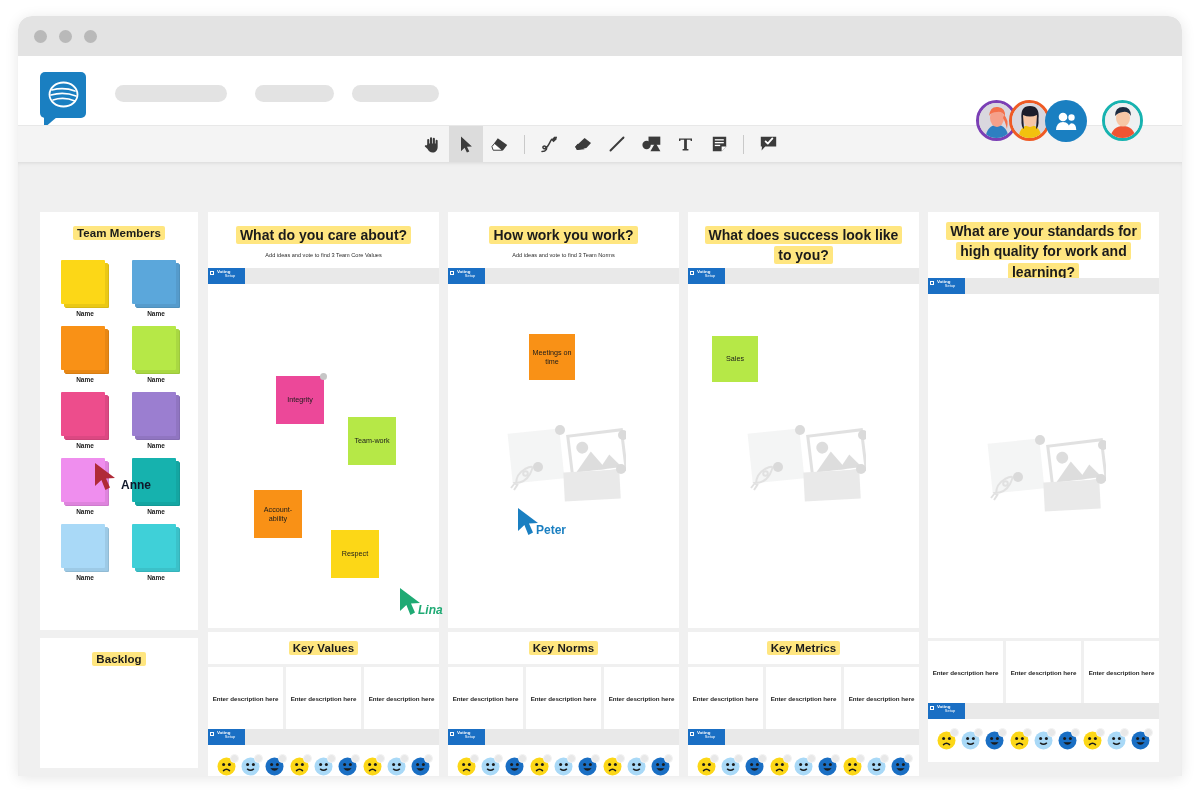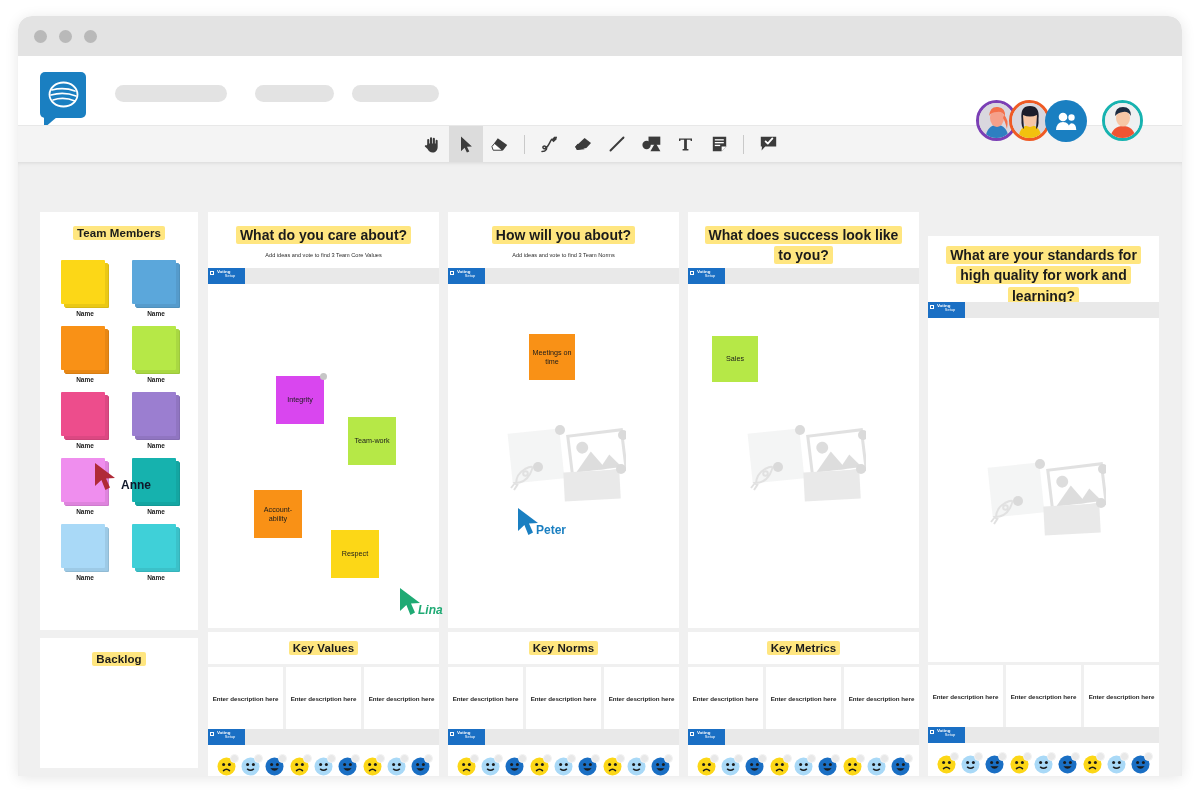--- a/index.html
+++ b/index.html
@@ -181,21 +181,21 @@
     padding: 13px 14px 0 14px;
   }
   .col-head .q {
     text-align: center; font-weight: bold; font-size: 14px;
     color: #1b1b1b; line-height: 1.45;
   }
   .col-head .sub {
     text-align: center; font-size: 5.6px; color: #2b2b2b;
     margin-top: 7px;
   }
-  .col-head.tall { height: 66px; padding-top: 9px; margin-top: 24px; }
+  .col-head.tall { height: 66px; padding-top: 9px; }
 
   .badge-row {
     position: relative; height: 16px; background: #e9e9e9;
     width: 100%;
   }
   .vote-badge {
     position: absolute; left: 0; top: 0;
     background: #1a6fc4; color: #fff;
     width: 37px; height: 16px;
     padding: 2px 0 0 3px;
@@ -518,21 +518,21 @@
             <div class="sub">Add ideas and vote to find 3 Team Core Values</div>
           </div>
           <div class="badge-row">
             <div class="vote-badge">
               <span class="chk"></span>
               <span class="b1" style="padding-left:6px">Voting</span>
               <span class="b2">Setup</span>
             </div>
           </div>
           <div class="col-body short">
-            <div class="note" style="left:68px;top:92px;width:48px;height:48px;background:#d946ef">
+            <div class="note" style="left:68px;top:92px;width:48px;height:48px;background:#ec4899">
               <span class="dot-handle"></span>
               <span>Integrity</span>
             </div>
             <div class="note" style="left:140px;top:133px;width:48px;height:48px;background:#b6e847">
               <span>Team-work</span>
             </div>
             <div class="note" style="left:46px;top:206px;width:48px;height:48px;background:#f99116">
               <span>Account-ability</span>
             </div>
             <div class="note" style="left:123px;top:246px;width:48px;height:48px;background:#fcd717">
@@ -645,21 +645,21 @@
                   <circle cx="12.4" cy="7.4" r="1.5" fill="#1b1b1b"></circle>
                   <path d="M5.4 11.2 Q9.5 16.2 13.6 11.2 Z" fill="#1b1b1b"></path>
                 </svg>
                 <span class="cnt"></span>
               </div>
             </div>
           </div>
         </div>
         <div class="col" id="col-1">
           <div class="col-head">
-            <div class="q"><span class="hl">How will you about?</span></div>
+            <div class="q"><span class="hl">How work you work?</span></div>
             <div class="sub">Add ideas and vote to find 3 Team Norms</div>
           </div>
           <div class="badge-row">
             <div class="vote-badge">
               <span class="chk"></span>
               <span class="b1" style="padding-left:6px">Voting</span>
               <span class="b2">Setup</span>
             </div>
           </div>
           <div class="col-body short">

